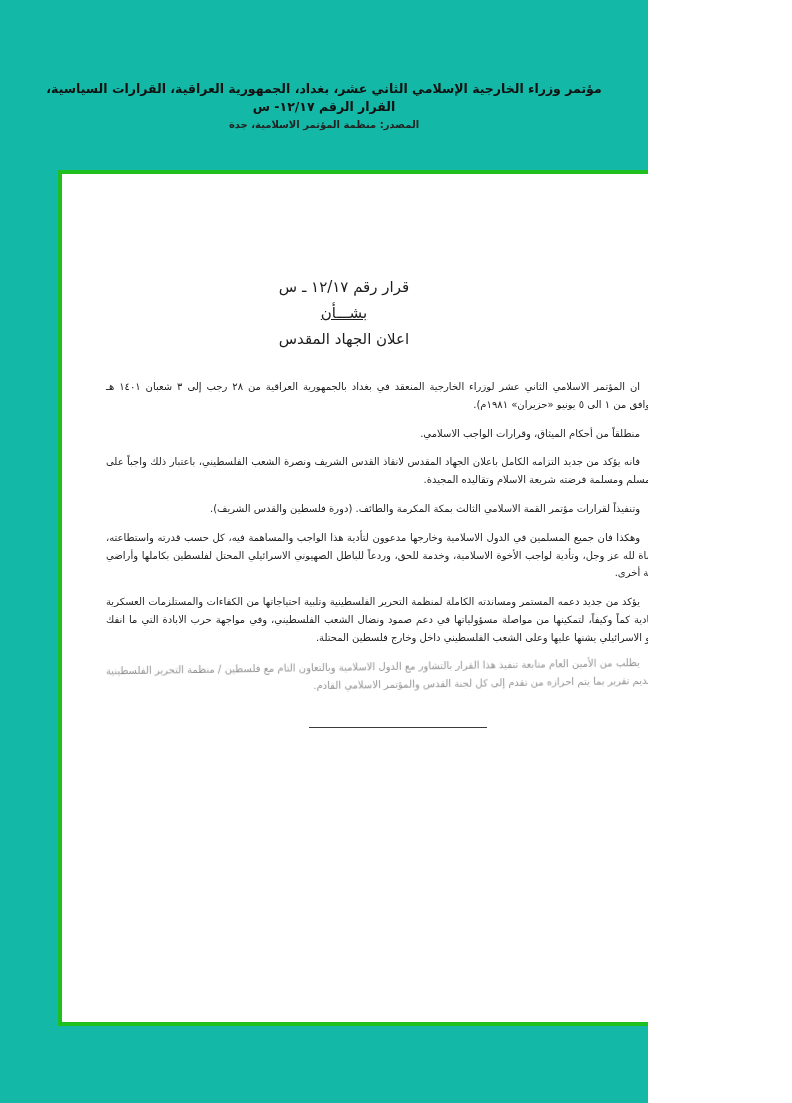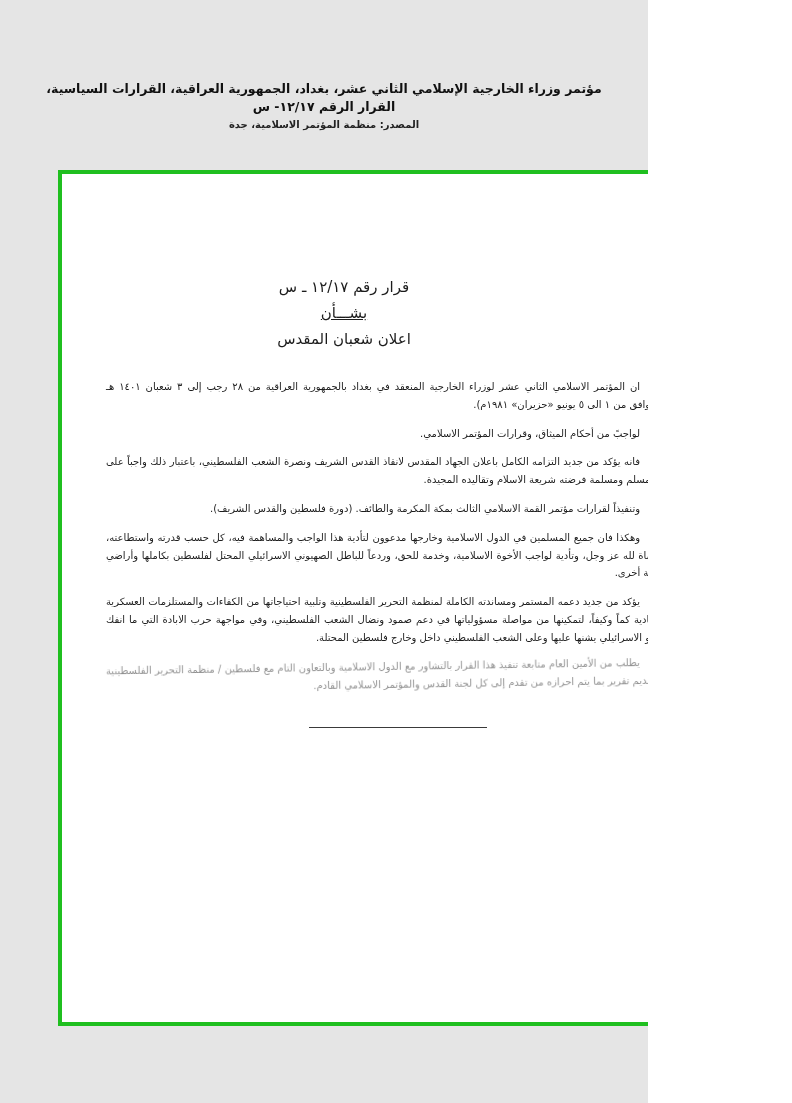--- a/index.html
+++ b/index.html
@@ -4,21 +4,21 @@
 <style>
   html, body {
     margin: 0;
     padding: 0;
     background: #ffffff;
   }
   .page {
     position: relative;
     width: 648px;
     height: 1103px;
-    background: #e5e5e5;
+    background: #14b8a6;
     overflow: hidden;
     font-family: "DejaVu Sans", sans-serif;
   }
   .top-header {
     position: absolute;
     top: 80px;
     left: 0;
     width: 100%;
     text-align: center;
     direction: rtl;
@@ -102,26 +102,26 @@
     <div class="header-title">مؤتمر وزراء الخارجية الإسلامي الثاني عشر، بغداد، الجمهورية العراقية، القرارات السياسية، القرار الرقم ١٢/١٧- س</div>
     <div class="header-source">المصدر:  منظمة المؤتمر الاسلامية، جدة</div>
   </div>
 
   <div class="frame">
     <div class="scan">
 
       <div class="doc-title">
         <div class="t-line">قرار رقم ١٢/١٧ ـ س</div>
         <div class="t-line t-sub">بشـــأن</div>
-        <div class="t-line">اعلان شعبان المقدس</div>
+        <div class="t-line">اعلان الجهاد المقدس</div>
       </div>
 
       <div class="doc-body">
         <p>ان المؤتمر الاسلامي الثاني عشر لوزراء الخارجية المنعقد في بغداد بالجمهورية العراقية من ٢٨ رجب إلى ٣ شعبان ١٤٠١ هـ (الموافق من ١ الى ٥ يونيو «حزيران» ١٩٨١م).</p>
-        <p>لواجبً من أحكام الميثاق، وقرارات المؤتمر الاسلامي.</p>
+        <p>منطلقاً من أحكام الميثاق، وقرارات الواجب الاسلامي.</p>
         <p>فانه يؤكد من جديد التزامه الكامل باعلان الجهاد المقدس لانقاذ القدس الشريف ونصرة الشعب الفلسطيني، باعتبار ذلك واجباً على كل مسلم ومسلمة فرضته شريعة الاسلام وتقاليده المجيدة.</p>
         <p>وتنفيذاً لقرارات مؤتمر القمة الاسلامي الثالث بمكة المكرمة والطائف. (دورة فلسطين والقدس الشريف).</p>
         <p>وهكذا فان جميع المسلمين في الدول الاسلامية وخارجها مدعوون لتأدية هذا الواجب والمساهمة فيه، كل حسب قدرته واستطاعته، مرضاة لله عز وجل، وتأدية لواجب الأخوة الاسلامية، وخدمة للحق، وردعاً للباطل الصهيوني الاسرائيلي المحتل لفلسطين بكاملها وأراضي عربية أخرى.</p>
         <p>يؤكد من جديد دعمه المستمر ومساندته الكاملة لمنظمة التحرير الفلسطينية وتلبية احتياجاتها من الكفاءات والمستلزمات العسكرية والمادية كماً وكيفاً، لتمكينها من مواصلة مسؤولياتها في دعم صمود ونضال الشعب الفلسطيني، وفي مواجهة حرب الابادة التي ما انفك العدو الاسرائيلي يشنها عليها وعلى الشعب الفلسطيني داخل وخارج فلسطين المحتلة.</p>
         <p class="faded-more">يطلب من الأمين العام متابعة تنفيذ هذا القرار بالتشاور مع الدول الاسلامية وبالتعاون التام مع فلسطين / منظمة التحرير الفلسطينية ـ وتقديم تقرير بما يتم احرازه من تقدم إلى كل لجنة القدس والمؤتمر الاسلامي القادم.</p>
       </div>
 
       <div class="signature-line"></div>
 
     </div>

